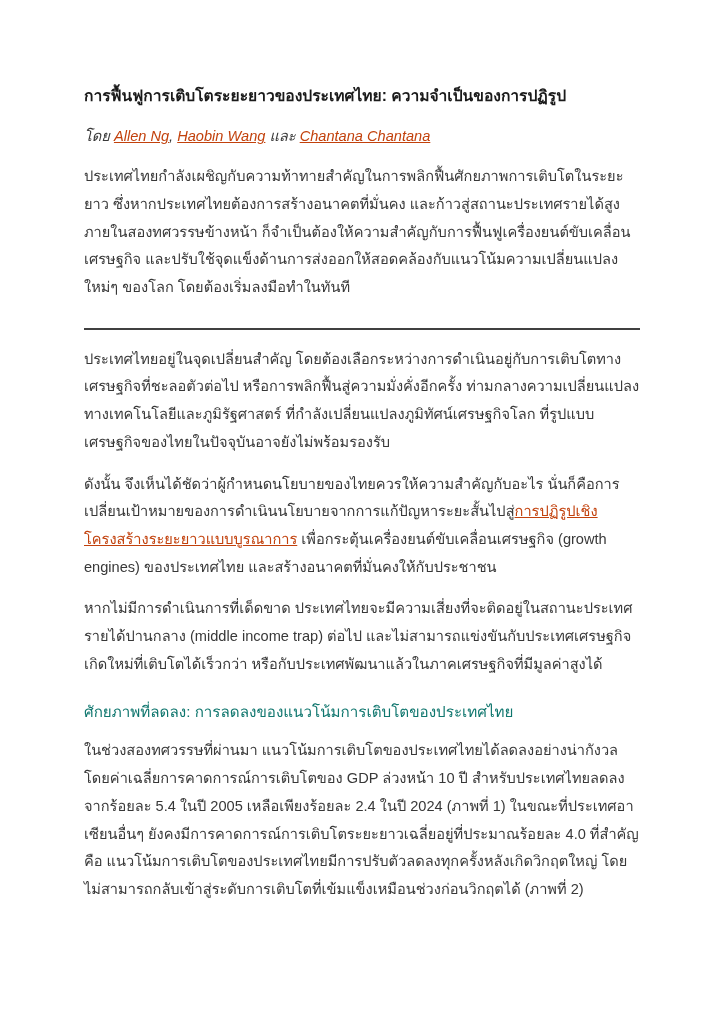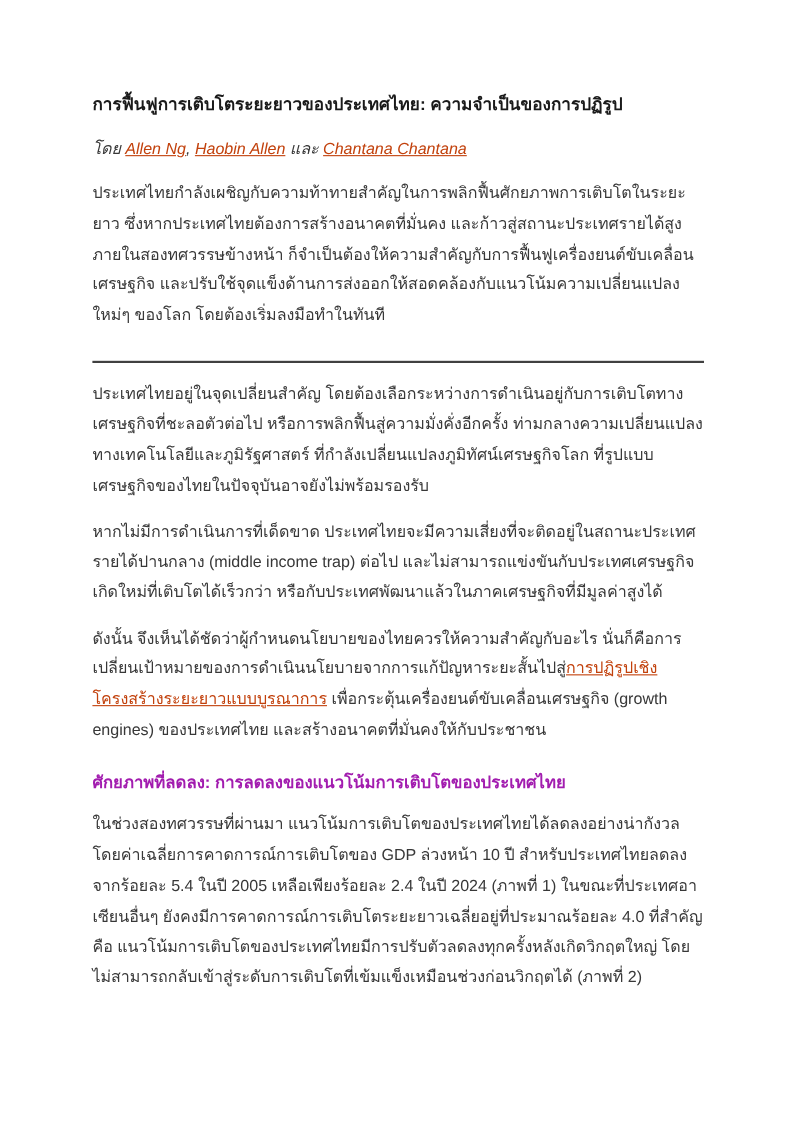--- a/index.html
+++ b/index.html
@@ -40,41 +40,41 @@
     margin: 0 0 14px 0;
   }
   hr.section-divider {
     border: none;
     border-top: 2px solid #404040;
     margin: 26px 0 16px 0;
   }
   h2.section-heading {
     margin: 22px 0 14px 0;
     font-size: 15.2px;
-    font-weight: 700;
-    color: #a21caf;
+    font-weight: 400;
+    color: #0f766e;
     line-height: 1.5;
   }
 </style>
 </head>
 <body>
 
 <div class="page">
 
   <h1 class="doc-title">การฟื้นฟูการเติบโตระยะยาวของประเทศไทย: ความจำเป็นของการปฏิรูป</h1>
 
-  <p class="byline"><span>โดย </span><a class="link">Allen Ng</a><span>, </span><a class="link">Haobin Allen</a><span> และ </span><a class="link">Chantana Chantana</a></p>
+  <p class="byline"><span>โดย </span><a class="link">Allen Ng</a><span>, </span><a class="link">Haobin Wang</a><span> และ </span><a class="link">Chantana Chantana</a></p>
 
   <p class="body-para">ประเทศไทยกำลังเผชิญกับความท้าทายสำคัญในการพลิกฟื้นศักยภาพการเติบโตในระยะยาว ซึ่งหากประเทศไทยต้องการสร้างอนาคตที่มั่นคง และก้าวสู่สถานะประเทศรายได้สูงภายในสองทศวรรษข้างหน้า ก็จำเป็นต้องให้ความสำคัญกับการฟื้นฟูเครื่องยนต์ขับเคลื่อนเศรษฐกิจ และปรับใช้จุดแข็งด้านการส่งออกให้สอดคล้องกับแนวโน้มความเปลี่ยนแปลงใหม่ๆ ของโลก โดยต้องเริ่มลงมือทำในทันที</p>
 
   <hr class="section-divider">
 
   <p class="body-para">ประเทศไทยอยู่ในจุดเปลี่ยนสำคัญ โดยต้องเลือกระหว่างการดำเนินอยู่กับการเติบโตทางเศรษฐกิจที่ชะลอตัวต่อไป หรือการพลิกฟื้นสู่ความมั่งคั่งอีกครั้ง ท่ามกลางความเปลี่ยนแปลงทางเทคโนโลยีและภูมิรัฐศาสตร์ ที่กำลังเปลี่ยนแปลงภูมิทัศน์เศรษฐกิจโลก ที่รูปแบบเศรษฐกิจของไทยในปัจจุบันอาจยังไม่พร้อมรองรับ</p>
 
+  <p class="body-para"><span>ดังนั้น จึงเห็นได้ชัดว่าผู้กำหนดนโยบายของไทยควรให้ความสำคัญกับอะไร นั่นก็คือการเปลี่ยนเป้าหมายของการดำเนินนโยบายจากการแก้ปัญหาระยะสั้นไปสู่</span><a class="link">การปฏิรูปเชิงโครงสร้างระยะยาวแบบบูรณาการ</a><span> เพื่อกระตุ้นเครื่องยนต์ขับเคลื่อนเศรษฐกิจ (growth engines) ของประเทศไทย และสร้างอนาคตที่มั่นคงให้กับประชาชน</span></p>
+
   <p class="body-para">หากไม่มีการดำเนินการที่เด็ดขาด ประเทศไทยจะมีความเสี่ยงที่จะติดอยู่ในสถานะประเทศรายได้ปานกลาง (middle income trap) ต่อไป และไม่สามารถแข่งขันกับประเทศเศรษฐกิจเกิดใหม่ที่เติบโตได้เร็วกว่า หรือกับประเทศพัฒนาแล้วในภาคเศรษฐกิจที่มีมูลค่าสูงได้</p>
-
-  <p class="body-para"><span>ดังนั้น จึงเห็นได้ชัดว่าผู้กำหนดนโยบายของไทยควรให้ความสำคัญกับอะไร นั่นก็คือการเปลี่ยนเป้าหมายของการดำเนินนโยบายจากการแก้ปัญหาระยะสั้นไปสู่</span><a class="link">การปฏิรูปเชิงโครงสร้างระยะยาวแบบบูรณาการ</a><span> เพื่อกระตุ้นเครื่องยนต์ขับเคลื่อนเศรษฐกิจ (growth engines) ของประเทศไทย และสร้างอนาคตที่มั่นคงให้กับประชาชน</span></p>
 
   <h2 class="section-heading">ศักยภาพที่ลดลง: การลดลงของแนวโน้มการเติบโตของประเทศไทย</h2>
 
   <p class="body-para">ในช่วงสองทศวรรษที่ผ่านมา แนวโน้มการเติบโตของประเทศไทยได้ลดลงอย่างน่ากังวล โดยค่าเฉลี่ยการคาดการณ์การเติบโตของ GDP ล่วงหน้า 10 ปี สำหรับประเทศไทยลดลงจากร้อยละ 5.4 ในปี 2005 เหลือเพียงร้อยละ 2.4 ในปี 2024 (ภาพที่ 1) ในขณะที่ประเทศอาเซียนอื่นๆ ยังคงมีการคาดการณ์การเติบโตระยะยาวเฉลี่ยอยู่ที่ประมาณร้อยละ 4.0 ที่สำคัญคือ แนวโน้มการเติบโตของประเทศไทยมีการปรับตัวลดลงทุกครั้งหลังเกิดวิกฤตใหญ่ โดยไม่สามารถกลับเข้าสู่ระดับการเติบโตที่เข้มแข็งเหมือนช่วงก่อนวิกฤตได้ (ภาพที่ 2)</p>
 
 </div>
 
 </body></html>

